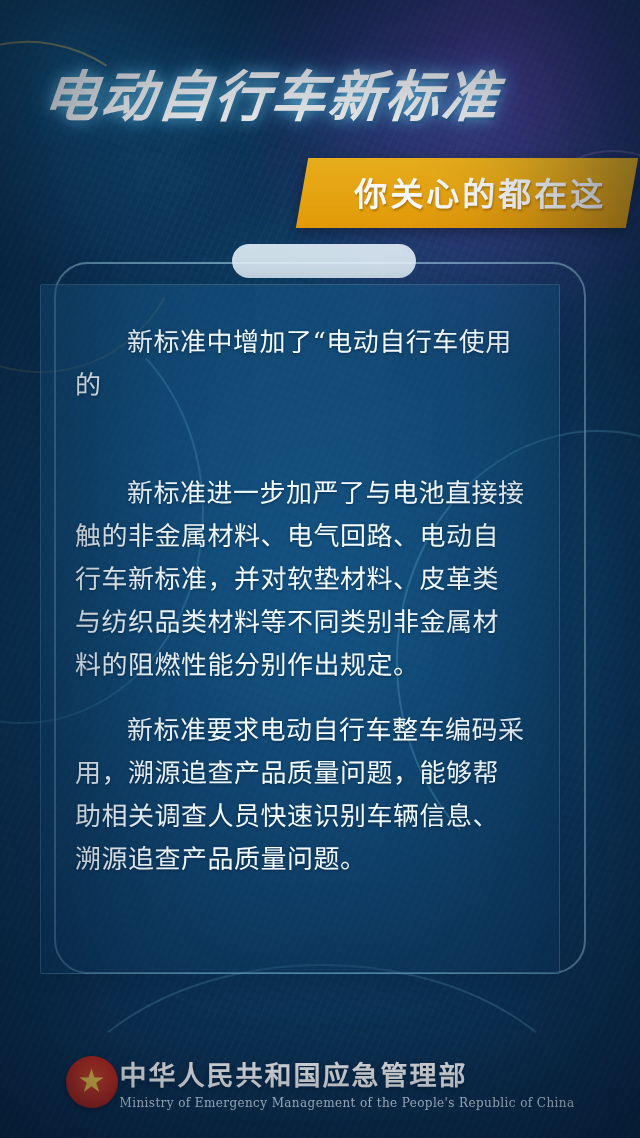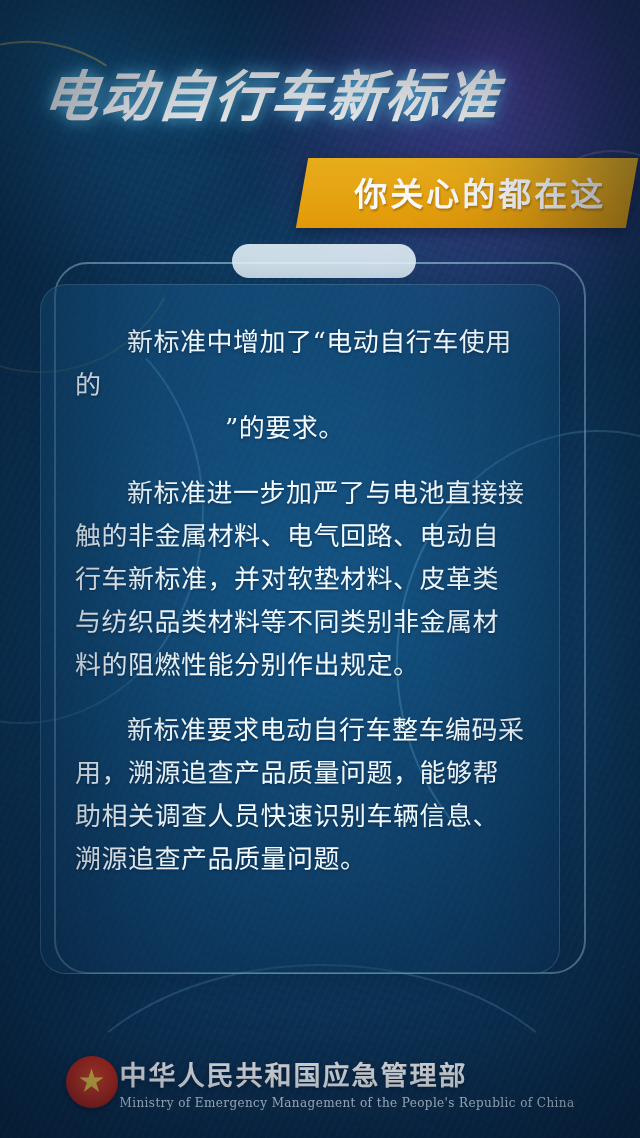--- a/index.html
+++ b/index.html
@@ -131,21 +131,21 @@
     height: 34px;
     border-radius: 18px;
     background: rgba(232,245,252,0.88);
   }
   .card-body {
     position: absolute;
     left: -14px;
     top: 22px;
     width: 520px;
     height: 690px;
-    border-radius: 26px;
+    border-radius: 2px;
     background: linear-gradient(170deg, rgba(22,86,134,0.55) 0%, rgba(17,70,112,0.45) 50%, rgba(13,54,92,0.5) 100%);
     border: 1px solid rgba(160,215,240,0.25);
     box-shadow: 0 10px 40px rgba(4,24,46,0.35);
     box-sizing: border-box;
     padding: 36px 34px 20px 34px;
   }
   .para {
     font-family: "DejaVu Serif", serif;
     font-size: 26px;
     line-height: 43px;
@@ -223,21 +223,21 @@
 
   <div class="card-wrap">
     <div class="card-outline"></div>
     <div class="card-tab"></div>
     <div class="card-body">
 
       <p class="para">
         <span>新标准中增加了“电动自行车使用</span><br>
         <span>的</span>
         <span class="blank">&nbsp;&nbsp;&nbsp;&nbsp;&nbsp;&nbsp;&nbsp;&nbsp;&nbsp;&nbsp;&nbsp;&nbsp;&nbsp;&nbsp;&nbsp;&nbsp;&nbsp;&nbsp;&nbsp;&nbsp;&nbsp;&nbsp;</span><br>
-        <span style="display:inline-block;width:150px"></span><span>”的要求。</span>
+        <span style="display:inline-block;width:150px"></span>
       </p>
 
       <p class="para">新标准进一步加严了与电池直接接触的非金属材料、电气回路、电动自行车新标准，并对软垫材料、皮革类与纺织品类材料等不同类别非金属材料的阻燃性能分别作出规定。</p>
 
       <p class="para">新标准要求电动自行车整车编码采用，溯源追查产品质量问题，能够帮助相关调查人员快速识别车辆信息、溯源追查产品质量问题。</p>
 
     </div>
   </div>
 
   <div class="footer">

